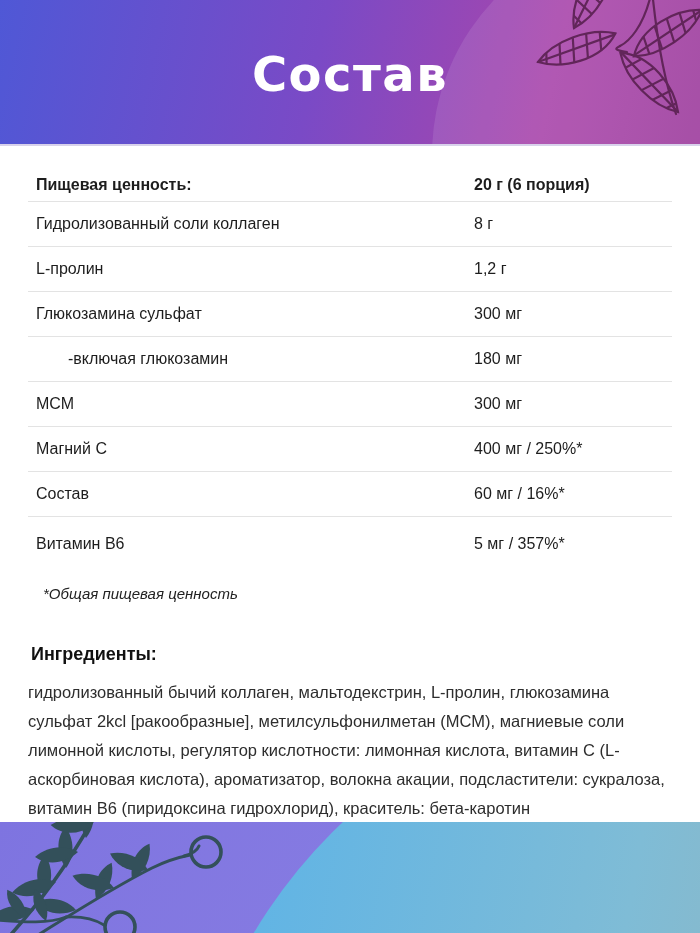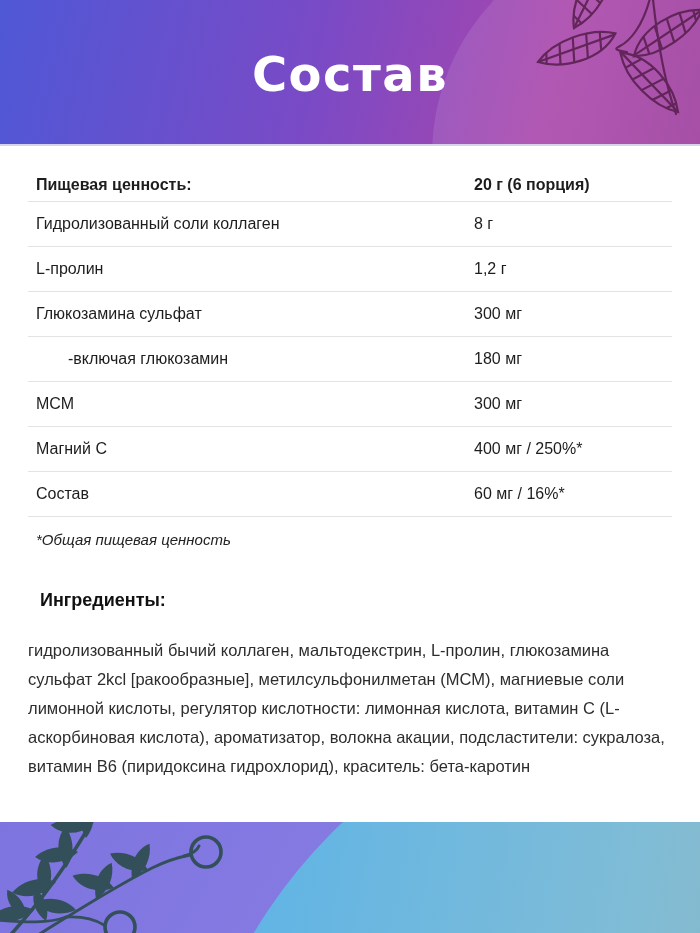--- a/index.html
+++ b/index.html
@@ -49,33 +49,33 @@
     font-size: 16px;
     color: #1d1d1d;
   }
   .t-row.t-head { min-height: 32px; font-weight: bold; padding-bottom: 2px; }
   .t-row.t-last { border-bottom: none; min-height: 54px; }
   .t-label { padding-left: 8px; }
   .t-row.t-indent .t-label { padding-left: 40px; }
   .t-value { padding-left: 0; }
 
   .footnote {
-    margin: 14px 0 0 8px;
+    margin: 14px 0 0 15px;
     font-size: 15px;
     font-style: italic;
     color: #222222;
   }
   .ing-heading {
-    margin: 42px 0 0 12px;
+    margin: 42px 0 0 3px;
     font-size: 18px;
     font-weight: bold;
     color: #111111;
   }
   .ing-text {
-    margin: 25px 0 0 0;
+    margin: 13px 0 0 0;
     font-size: 16.5px;
     line-height: 29px;
     color: #2d2d2d;
     max-width: 650px;
   }
 
   
   .band {
     position: absolute; left: 0; bottom: 0;
     width: 700px; height: 111px;
@@ -173,20 +173,24 @@
         <span class="t-value">300 мг</span>
       </div>
       <div class="t-row">
         <span class="t-label">Магний C</span>
         <span class="t-value">400 мг / 250%*</span>
       </div>
       <div class="t-row">
         <span class="t-label">Состав</span>
         <span class="t-value">60 мг / 16%*</span>
       </div>
+      <div class="t-row t-last">
+        <span class="t-label">Витамин B6</span>
+        <span class="t-value">5 мг / 357%*</span>
+      </div>
     </div>
 
     <p class="footnote">*Общая пищевая ценность</p>
 
     <h2 class="ing-heading">Ингредиенты:</h2>
     <p class="ing-text">гидролизованный бычий коллаген, мальтодекстрин, L-пролин, глюкозамина сульфат 2kcl [ракообразные], метилсульфонилметан (МСМ), магниевые соли лимонной кислоты, регулятор кислотности: лимонная кислота, витамин С (L-аскорбиновая кислота), ароматизатор, волокна акации, подсластители: сукралоза, витамин В6 (пиридоксина гидрохлорид), краситель: бета-каротин</p>
   </main>
 
   <footer class="band">
     <div class="band-circle"></div>

